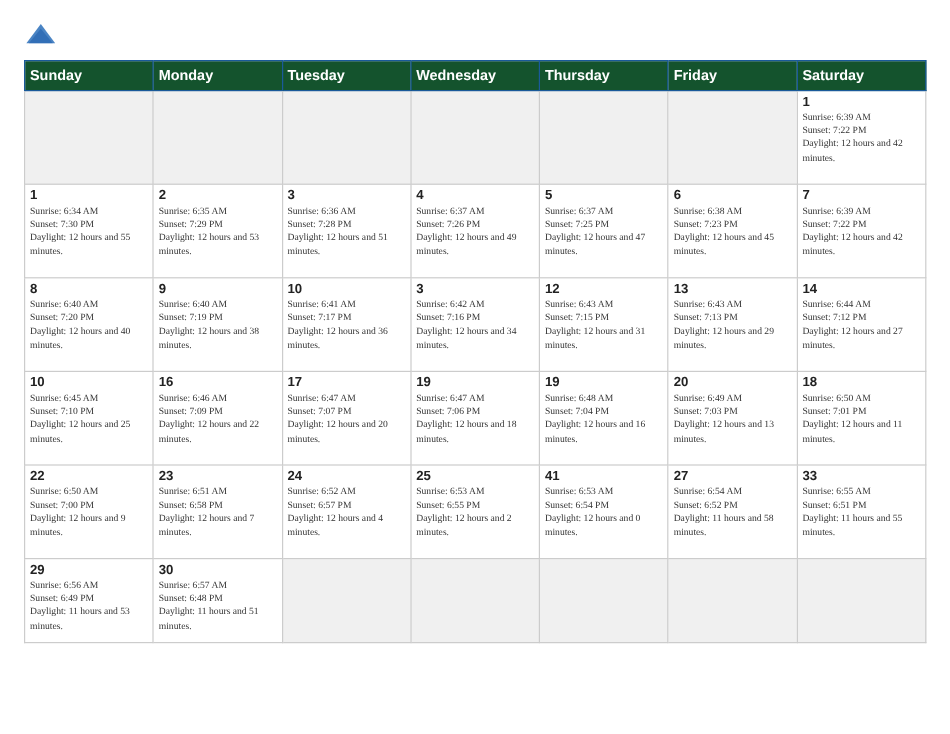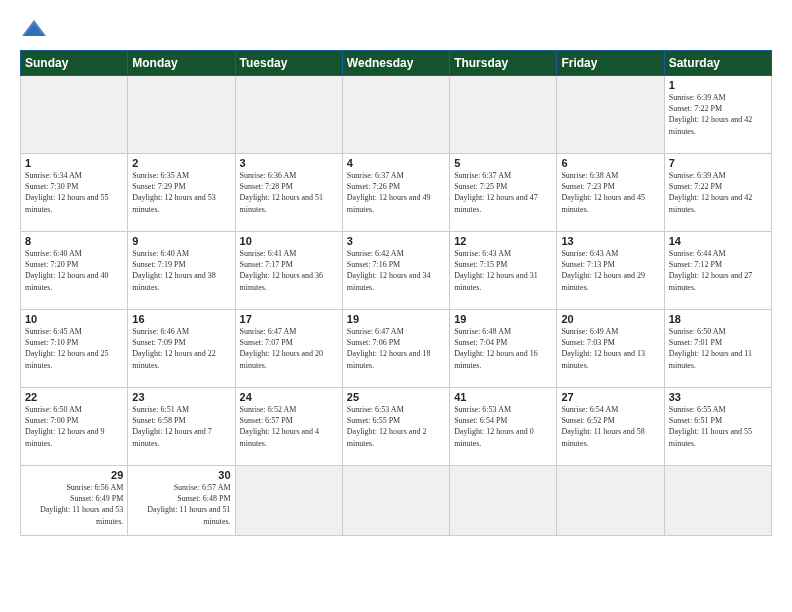--- a/index.html
+++ b/index.html
@@ -85,21 +85,20 @@
       margin-bottom: 1px;
     }
     .day-info {
       font-size: 8px;
       line-height: 1.4;
       color: #333;
       font-family: Liberation Serif, serif;
     }
     .last-row td {
       height: 70px;
-      text-align: right;
     }
   </style>
 </head>
 <body>
 
 <div class="page">
   <div class="header">
     <div class="logo">
       <svg class="logo-icon" viewBox="0 0 28 22" xmlns="http://www.w3.org/2000/svg">
         <polygon points="14,2 26,18 2,18" fill="#2a6eba" opacity="0.85"></polygon>

